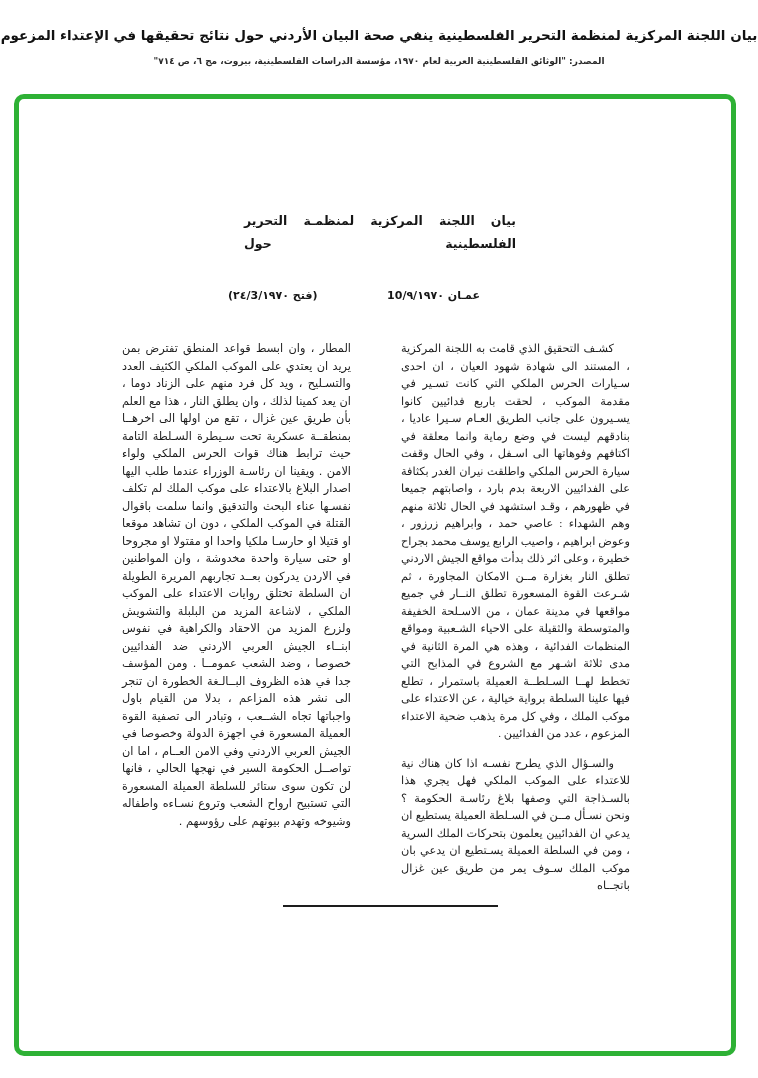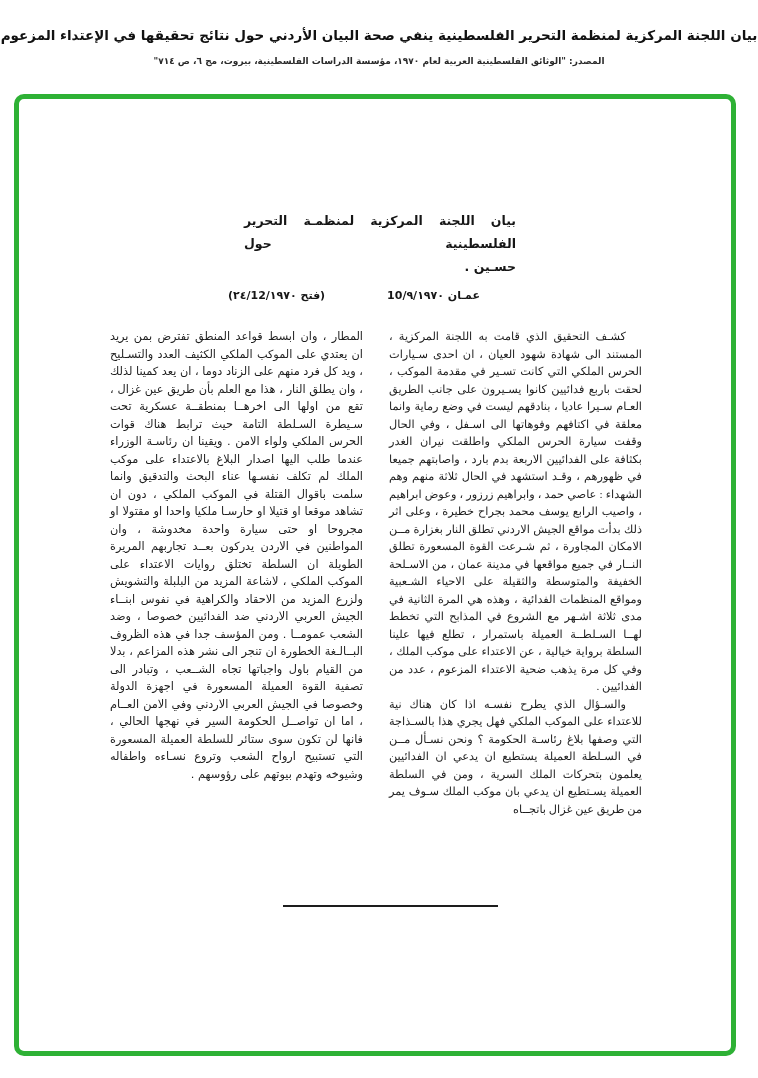--- a/index.html
+++ b/index.html
@@ -77,45 +77,44 @@
     gap: 26px;
   }
   .col {
     flex: 1 1 0;
     direction: rtl;
     font-size: 11.3px;
     line-height: 17.5px;
     text-align: justify;
     color: #1d1d1d;
   }
-  .col p { margin: 0; }
+  .col p { margin: 12px; }
   .col p.indent { text-indent: 16px; font-family: Liberation Serif, serif; }
   .bottom-rule {
     position: absolute;
     left: 264px; top: 806px;
     width: 215px; height: 2px;
     background: #1d1d1d;
   }
 </style>
 </head>
 <body>
 
 <div class="headline">بيان اللجنة المركزية لمنظمة التحرير الفلسطينية ينفي صحة البيان الأردني حول نتائج تحقيقها في الإعتداء المزعوم</div>
 <div class="source">المصدر: "الوثائق الفلسطينية العربية لعام ١٩٧٠، مؤسسة الدراسات الفلسطينية، بيروت، مج ٦، ص ٧١٤"</div>
 
 <div class="frame" style="border-color: rgb(46, 177, 53);">
 
   <div class="doc-title">
     <div class="just">بيان اللجنة المركزية لمنظمـة التحرير الفلسطينية حول</div>
-    <div>حسـين .</div>
   </div>
 
   <div class="dateline">
     <span>عمـان 10/٩/١٩٧٠</span>
-    <span>(فتح ٢٤/12/١٩٧٠)</span>
+    <span>(فتح ٢٤/3/١٩٧٠)</span>
   </div>
 
   <div class="columns">
     <div class="col">
       <p class="indent">كشـف التحقيق الذي قامت به اللجنة المركزية ، المستند الى شهادة شهود العيان ، ان احدى سـيارات الحرس الملكي التي كانت تسـير في مقدمة الموكب ، لحقت باربع فدائيين كانوا يسـيرون على جانب الطريق العـام سـيرا عاديا ، بنادقهم ليست في وضع رماية وانما معلقة في اكتافهم وفوهاتها الى اسـفل ، وفي الحال وقفت سيارة الحرس الملكي واطلقت نيران الغدر بكثافة على الفدائيين الاربعة بدم بارد ، واصابتهم جميعا في ظهورهم ، وقـد استشهد في الحال ثلاثة منهم وهم الشهداء : عاصي حمد ، وابراهيم زرزور ، وعوض ابراهيم ، واصيب الرابع يوسف محمد بجراح خطيرة ، وعلى اثر ذلك بدأت مواقع الجيش الاردني تطلق النار بغزارة مــن الامكان المجاورة ، ثم شـرعت القوة المسعورة تطلق النــار في جميع مواقعها في مدينة عمان ، من الاسـلحة الخفيفة والمتوسطة والثقيلة على الاحياء الشـعبية ومواقع المنظمات الفدائية ، وهذه هي المرة الثانية في مدى ثلاثة اشـهر مع الشروع في المذابح التي تخطط لهــا السـلطــة العميلة باستمرار ، تطلع فيها علينا السلطة برواية خيالية ، عن الاعتداء على موكب الملك ، وفي كل مرة يذهب ضحية الاعتداء المزعوم ، عدد من الفدائيين .</p>
       <p class="indent">والسـؤال الذي يطرح نفسـه اذا كان هناك نية للاعتداء على الموكب الملكي فهل يجري هذا بالسـذاجة التي وصفها بلاغ رئاسـة الحكومة ؟ ونحن نسـأل مــن في السـلطة العميلة يستطيع ان يدعي ان الفدائيين يعلمون بتحركات الملك السرية ، ومن في السلطة العميلة يسـتطيع ان يدعي بان موكب الملك سـوف يمر من طريق عين غزال باتجــاه</p>
     </div>
     <div class="col">
       <p>المطار ، وان ابسط قواعد المنطق تفترض بمن يريد ان يعتدي على الموكب الملكي الكثيف العدد والتسـليح ، ويد كل فرد منهم على الزناد دوما ، ان يعد كمينا لذلك ، وان يطلق النار ، هذا مع العلم بأن طريق عين غزال ، تقع من اولها الى اخرهــا بمنطقــة عسكرية تحت سـيطرة السـلطة التامة حيث ترابط هناك قوات الحرس الملكي ولواء الامن . ويقينا ان رئاسـة الوزراء عندما طلب اليها اصدار البلاغ بالاعتداء على موكب الملك لم تكلف نفسـها عناء البحث والتدقيق وانما سلمت باقوال القتلة في الموكب الملكي ، دون ان تشاهد موقعا او قتيلا او حارسـا ملكيا واحدا او مقتولا او مجروحا او حتى سيارة واحدة مخدوشة ، وان المواطنين في الاردن يدركون بعــد تجاربهم المريرة الطويلة ان السلطة تختلق روايات الاعتداء على الموكب الملكي ، لاشاعة المزيد من البلبلة والتشويش ولزرع المزيد من الاحقاد والكراهية في نفوس ابنــاء الجيش العربي الاردني ضد الفدائيين خصوصا ، وضد الشعب عمومــا . ومن المؤسف جدا في هذه الظروف البــالـغة الخطورة ان تنجر الى نشر هذه المزاعم ، بدلا من القيام باول واجباتها تجاه الشــعب ، وتبادر الى تصفية القوة العميلة المسعورة في اجهزة الدولة وخصوصا في الجيش العربي الاردني وفي الامن العــام ، اما ان تواصــل الحكومة السير في نهجها الحالي ، فانها لن تكون سوى ستائر للسلطة العميلة المسعورة التي تستبيح ارواح الشعب وتروع نسـاءه واطفاله وشيوخه وتهدم بيوتهم على رؤوسهم .</p>
     </div>

